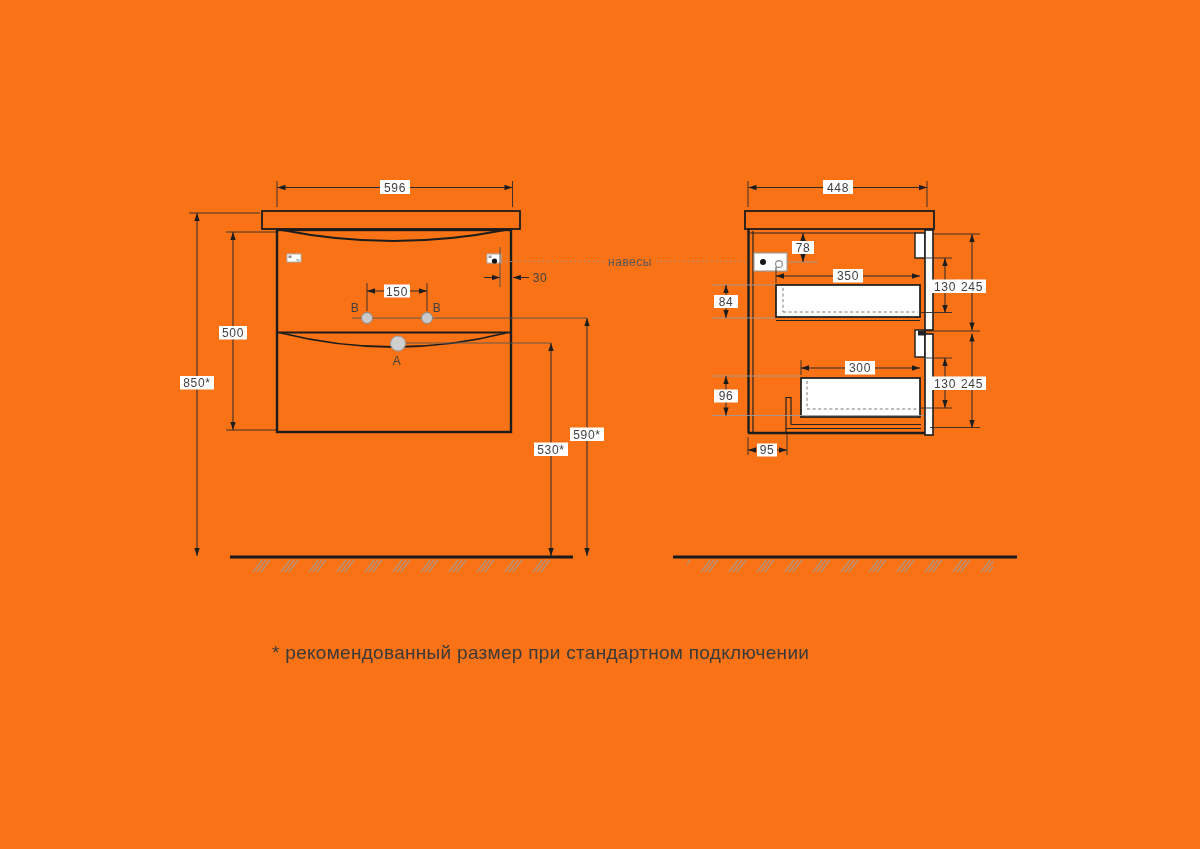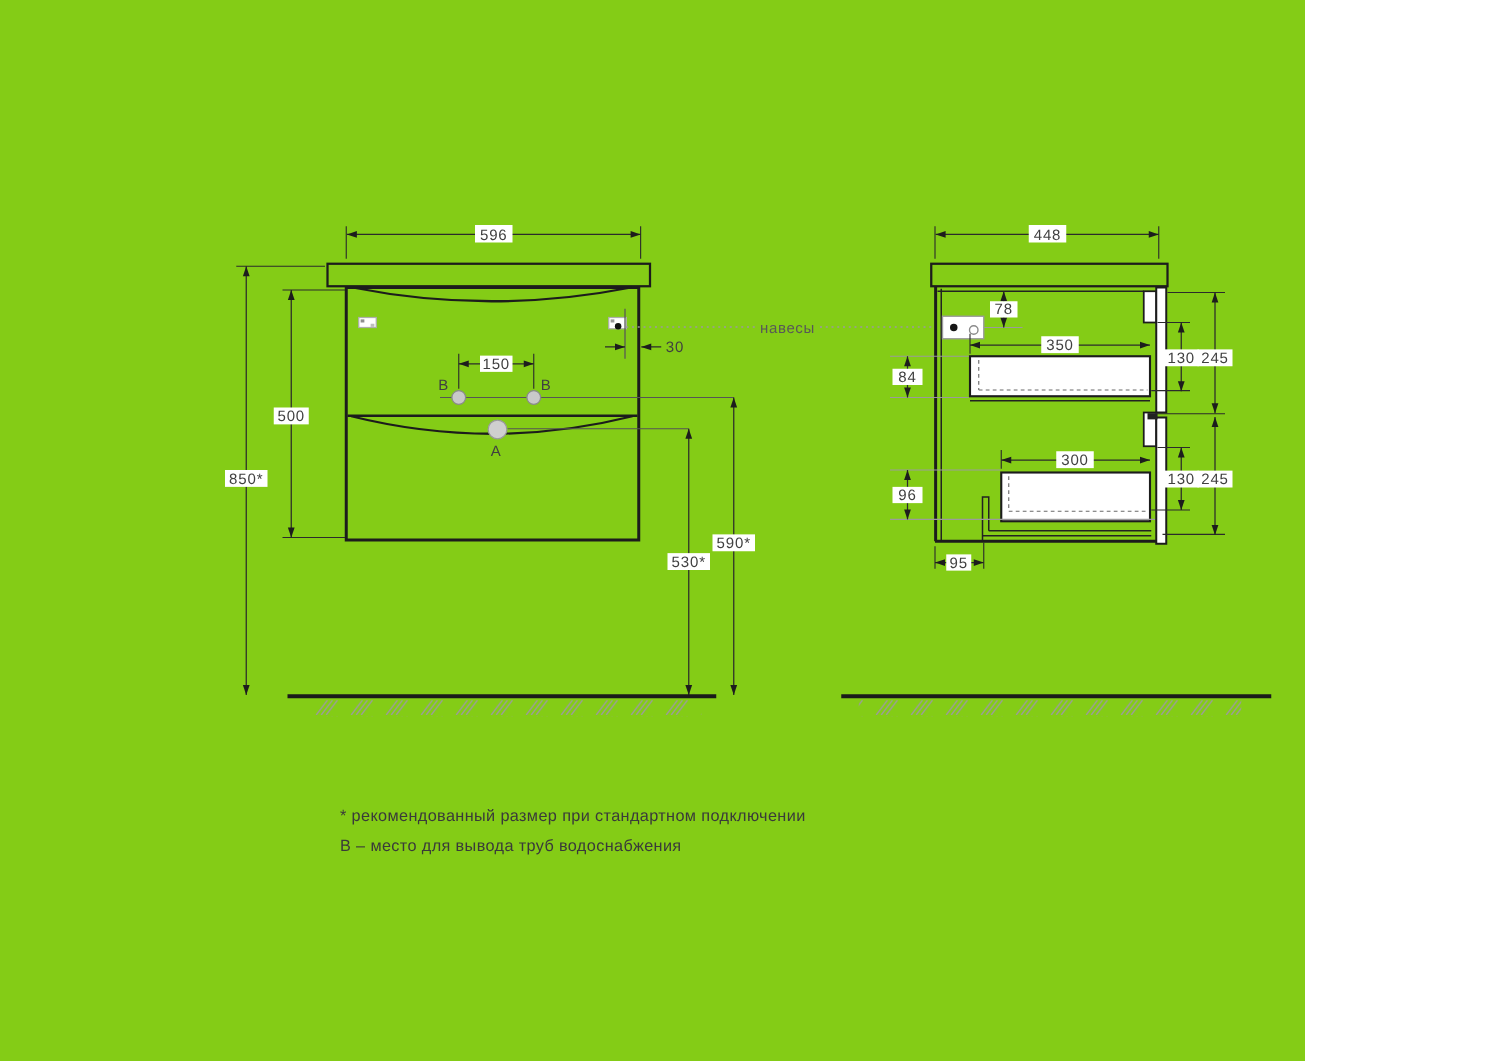--- a/index.html
+++ b/index.html
@@ -1,33 +1,33 @@
 <!DOCTYPE html>
 <html><head>
 <meta charset="utf-8">
 <style>
   html,body{margin:0;padding:0;background:#fff;}
-  .page{position:relative;width:1044px;height:849px;background:#84cc16;overflow:hidden;
+  .page{position:relative;width:1200px;height:849px;background:#f97316;overflow:hidden;
         font-family:"Liberation Sans",sans-serif;}
   .page svg{position:absolute;left:0;top:0;}
   
   .thick{stroke:#1c1c1c;stroke-width:2.4;fill:none;}
   .med{stroke:#1c1c1c;stroke-width:1.8;fill:none;}
   .thin{stroke:#222;stroke-width:1.2;fill:none;}
   .dim{stroke:#2b2b2b;stroke-width:1;fill:none;}
   .ext{stroke:#2b2b2b;stroke-width:0.9;fill:none;}
   .gray{stroke:#9b9b9b;stroke-width:0.9;fill:none;}
   .dash{stroke:#6a6a6a;stroke-width:0.9;stroke-dasharray:3 2.6;fill:none;}
   .dot{stroke:#9a9a9a;stroke-width:1.2;stroke-dasharray:1.6 3;fill:none;}
   .lbl{font-family:"Liberation Sans",sans-serif;font-size:12px;fill:#404040;
        letter-spacing:0.7px;text-anchor:middle;}
   .lbl-s{font-family:"Liberation Sans",sans-serif;font-size:12px;fill:#585858;
        letter-spacing:0.5px;text-anchor:middle;}
   .bg{fill:#ffffff;}
-  .notes{position:absolute;left:272px;top:641px;font-size:13px;line-height:23.5px;
+  .notes{position:absolute;left:272px;top:641px;font-size:19px;line-height:23.5px;
          color:#3a3a3a;letter-spacing:0.3px;}
 </style>
 </head>
 <body>
 
 <div class="page">
 <svg width="1200" height="849" viewBox="0 0 1200 849">
   <defs>
     <marker id="mE" markerWidth="9" markerHeight="7" refX="8.5" refY="3" orient="auto" markerUnits="userSpaceOnUse">
       <path d="M0.5,0.3 L8.5,3 L0.5,5.7 Z" fill="#1d1d1d"></path>
@@ -255,15 +255,14 @@
   <g>
     <line x1="230" y1="557" x2="573" y2="557" stroke="#1a1a1a" stroke-width="3.2"></line>
     <rect x="243" y="560" width="318" height="13" fill="url(#hatch)"></rect>
     <line x1="673" y1="557" x2="1017" y2="557" stroke="#1a1a1a" stroke-width="3.2"></line>
     <rect x="687" y="560" width="306" height="13" fill="url(#hatch)"></rect>
   </g>
 </svg>
 
   <div class="notes">
     <div>* рекомендованный размер при стандартном подключении</div>
-    <div>В – место для вывода труб водоснабжения</div>
   </div>
 </div>
 
 </body></html>

